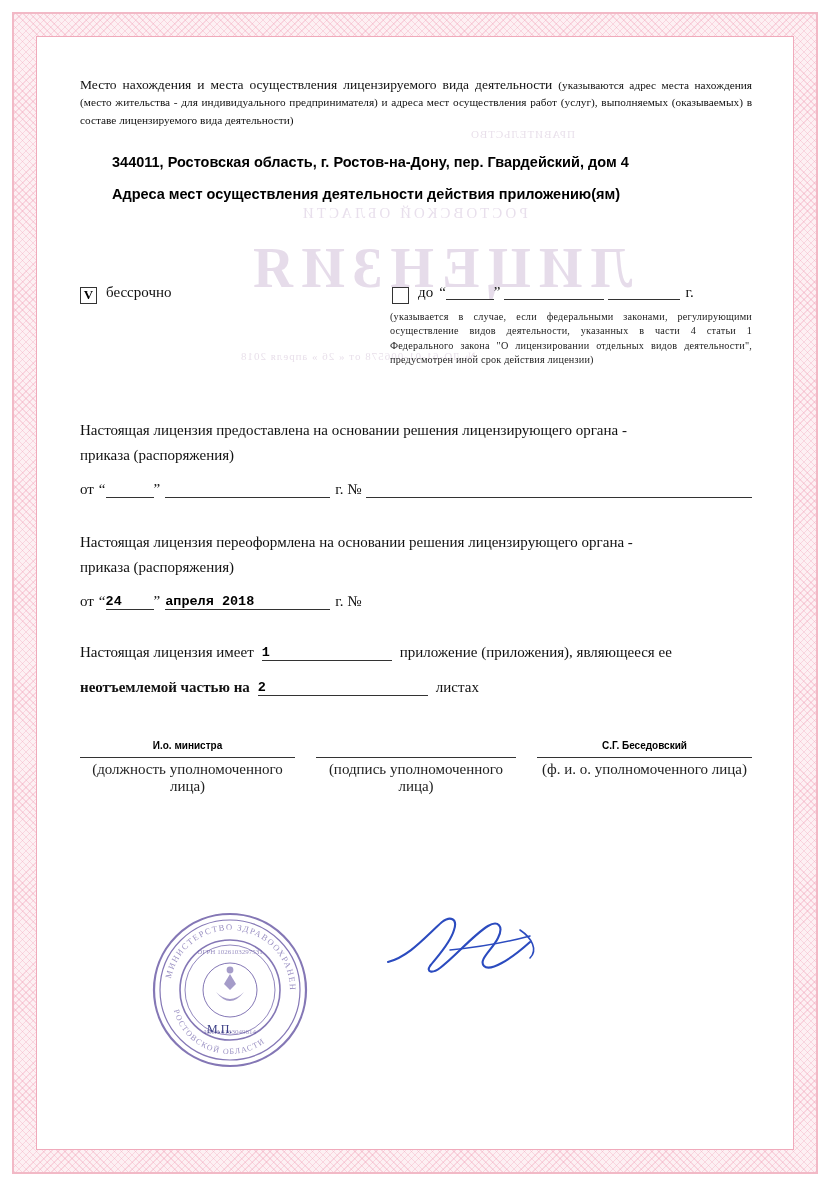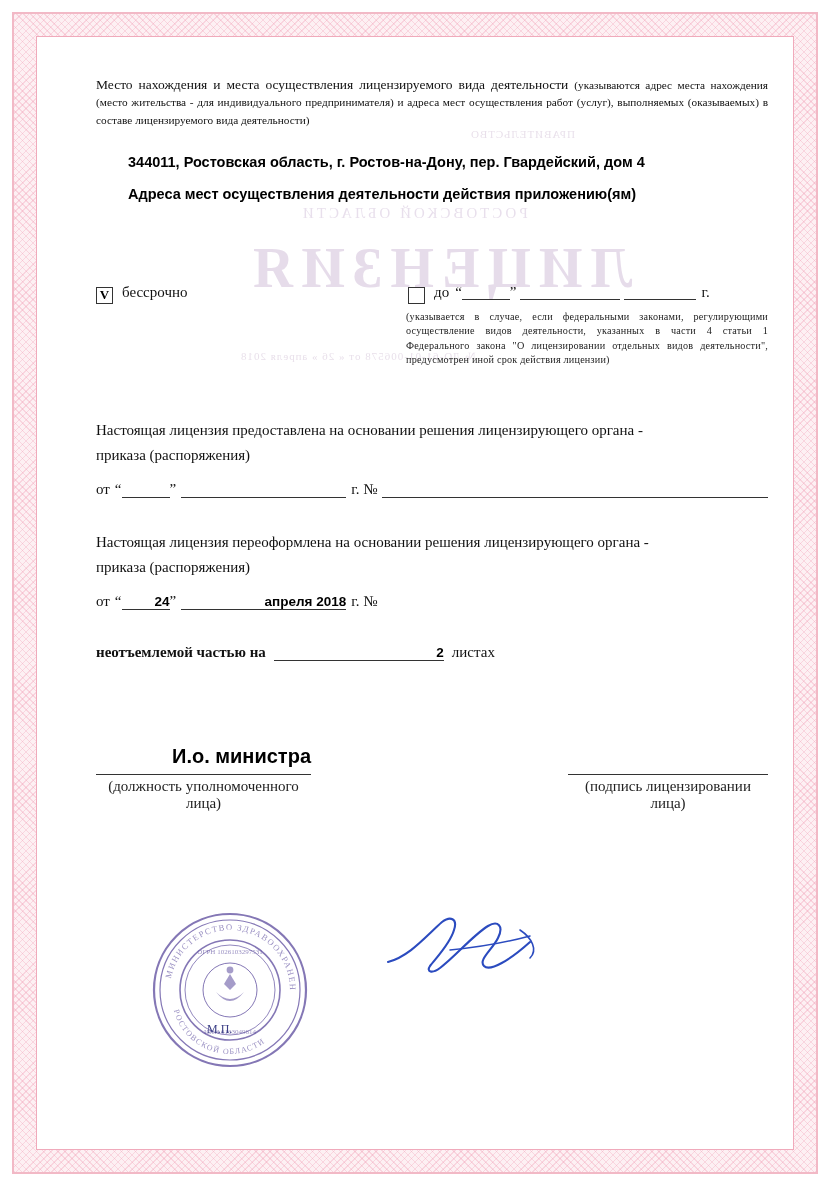--- a/index.html
+++ b/index.html
@@ -67,21 +67,21 @@
   .ghost-small {
     font-size: 11px;
     letter-spacing: 1px;
     color: rgba(150,110,160,0.22);
   }
   .ghost-mirror { transform: scaleX(-1); }
 
   
   .content {
     position: absolute;
-    left: 96px;
+    left: 80px;
     top: 76px;
     width: 672px;
   }
   .lead {
     font-size: 13.5px;
     line-height: 1.28;
     color: #111;
     text-align: justify;
   }
   .lead .small {
@@ -132,38 +132,37 @@
     color: #222;
     text-align: justify;
     letter-spacing: 0.2px;
   }
   .ul {
     display: inline-block;
     border-bottom: 1px solid #333;
     height: 15px;
   }
   .hand {
-    font-family: Liberation Sans, sans-serif;
+    font-family: Liberation Mono, monospace;
     font-weight: bold;
     font-size: 13.5px;
     color: #000;
-    text-align: right;
+    text-align: left;
   }
   .sig-label {
     font-size: 15px;
     color: #222;
     text-align: center;
   }
   .sig-name {
     font-family: "Liberation Sans", sans-serif;
     font-weight: bold;
-    font-size: 20px;
-    color: #000;
-    text-align: right;
-    margin-top: 40px;
+    font-size: 10px;
+    color: #000;
+    text-align: center;
   }
   .stamp {
     position: absolute;
     left: 150px;
     top: 910px;
     width: 160px;
     height: 160px;
     pointer-events: none;
   }
   .sig-ink {
@@ -250,37 +249,47 @@
         <span class="sec" style="margin-right:5px;">от</span>
         <span class="sec">“</span>
         <span class="ul hand" style="width:48px;">24</span>
         <span class="sec">”</span>
         <span class="ul hand" style="width:165px; margin:0 5px;">апреля 2018</span>
         <span class="sec" style="margin:0 5px 0 0;">г. №</span>
       </div>
     </div>
 
     <div style="margin-top:34px;">
+      <div class="row" style="align-items:flex-end;">
+        <span class="sec" style="margin-right:8px;">Настоящая лицензия имеет</span>
+        <span class="ul hand" style="width:130px;">1</span>
+        <span class="sec" style="margin-left:8px;">приложение (приложения), являющееся ее</span>
+      </div>
       <div class="row" style="align-items:flex-end; margin-top:18px;">
         <span class="sec" style="margin-right:8px;font-weight:bold;">неотъемлемой частью на</span>
         <span class="ul hand" style="width:170px;">2</span>
         <span class="sec" style="margin-left:8px;">листах</span>
       </div>
     </div>
 
     <div style="margin-top:44px; display:flex; justify-content:space-between;">
       <div style="width:215px;">
         <div class="sig-name">И.о. министра</div>
         <div style="border-bottom:1px solid #333; height:4px; margin-top:2px;"></div>
         <div class="sig-label" style="margin-top:3px;">(должность уполномоченного лица)</div>
       </div>
       <div style="width:200px;">
         <div class="sig-name" style="color:transparent;">.</div>
         <div style="border-bottom:1px solid #333; height:4px; margin-top:2px;"></div>
-        <div class="sig-label" style="margin-top:3px;">(подпись лицензировании лица)</div>
+        <div class="sig-label" style="margin-top:3px;">(подпись уполномоченного лица)</div>
+      </div>
+      <div style="width:215px;">
+        <div class="sig-name">С.Г. Беседовский</div>
+        <div style="border-bottom:1px solid #333; height:4px; margin-top:2px;"></div>
+        <div class="sig-label" style="margin-top:3px;">(ф. и. о. уполномоченного лица)</div>
       </div>
     </div>
 
   </div>
 
   <svg class="stamp" viewBox="0 0 160 160">
     <g fill="none" stroke="#5b4a9c" stroke-opacity="0.75">
       <circle cx="80" cy="80" r="76" stroke-width="2.2"></circle>
       <circle cx="80" cy="80" r="70" stroke-width="1.2"></circle>
       <circle cx="80" cy="80" r="50" stroke-width="1.6"></circle>

